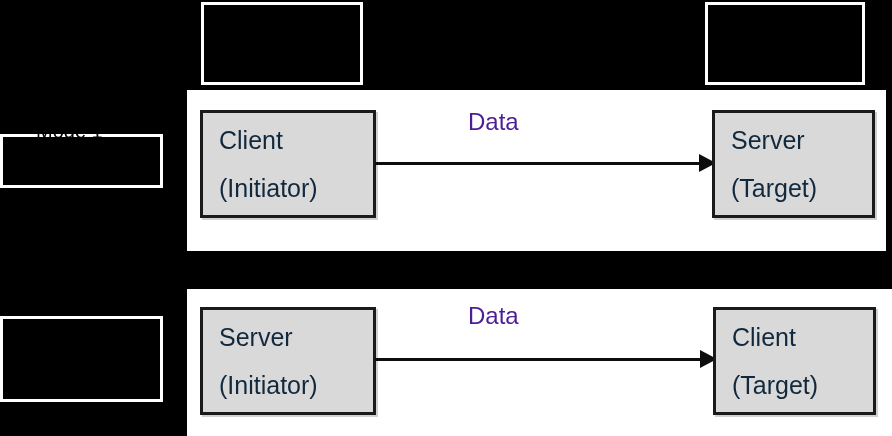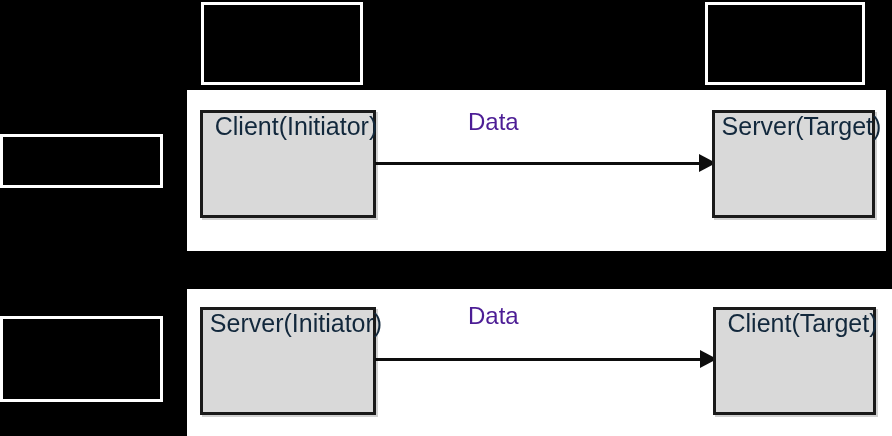--- a/index.html
+++ b/index.html
@@ -45,21 +45,21 @@
     background: #ffffff;
   }
 
   
   .node {
     position: absolute;
     background: #d9d9d9;
     border: 3px solid #1a1a1a;
     box-sizing: border-box;
     display: flex;
-    flex-direction: row;
+    flex-direction: column;
     justify-content: center;
     padding-left: 16px;
     box-shadow: 2px 2px 0 0 rgba(0,0,0,0.18);
   }
   .node .line1,
   .node .line2 {
     color: #12283c;
     font-size: 25px;
     line-height: 1.05;
     font-family: "Liberation Sans", sans-serif;
@@ -94,20 +94,21 @@
 <body>
 
 <div id="stage">
 
   <div class="redaction" style="left:201px; top:2px; width:162px; height:83px;"></div>
 
   <div class="redaction" style="left:705px; top:2px; width:160px; height:83px;"></div>
 
   <div class="redaction" style="left:0px; top:134px; width:163px; height:54px;"></div>
 
+  <div class="hidden-caption" style="left:36px; top:116px;">Mode 1</div>
 
   <div class="redaction" style="left:0px; top:316px; width:163px; height:86px;"></div>
 
   <div class="panel" style="left:187px; top:90px; width:699px; height:161px;">
 
     <div class="node" style="left:13px; top:20px; width:176px; height:108px;">
       <span class="line1">Client</span>
       <span class="line2">(Initiator)</span>
     </div>
 

